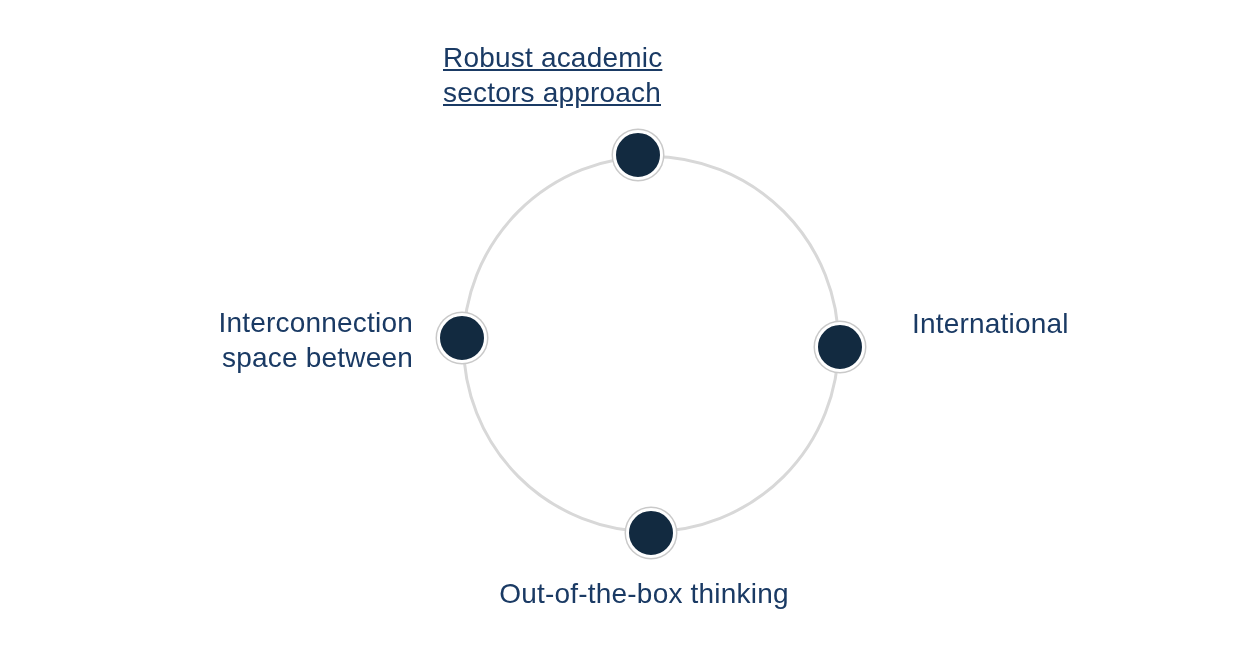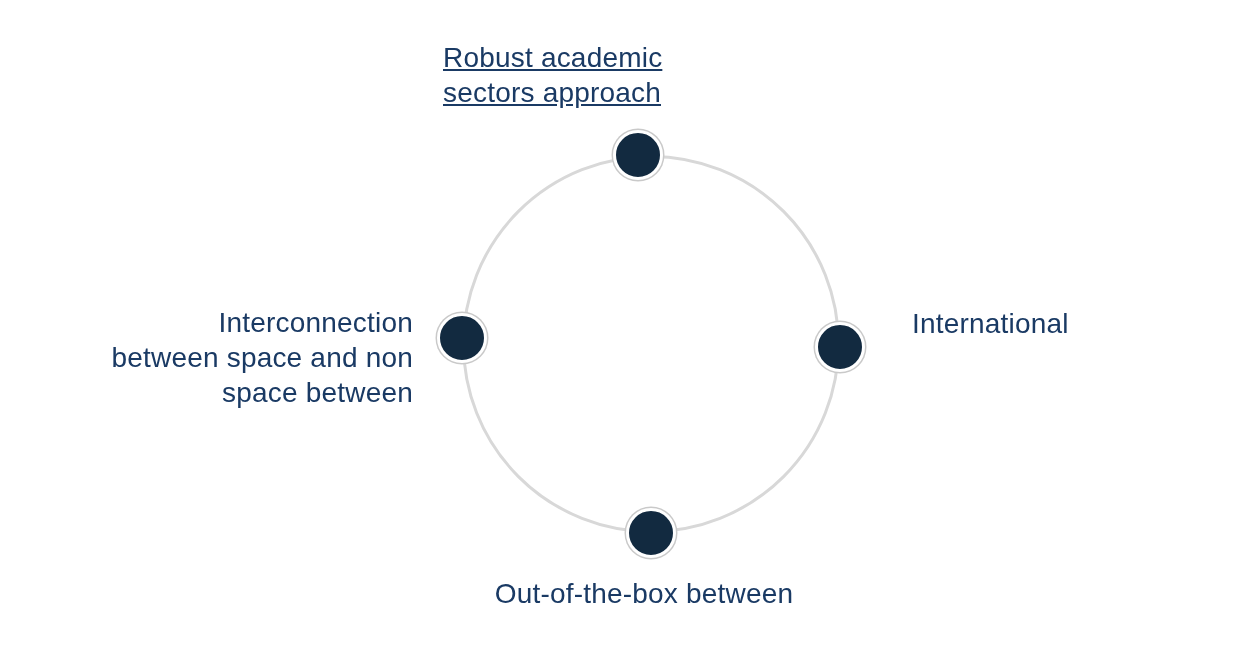--- a/index.html
+++ b/index.html
@@ -106,22 +106,21 @@
   <div class="label label-top">
     <div>Robust academic</div>
     <div>sectors approach</div>
   </div>
 
   <div class="label label-right">
     <div>International</div>
   </div>
 
   <div class="label label-bottom">
-    <div>Out-of-the-box between</div>
+    <div>Out-of-the-box thinking</div>
   </div>
 
   <div class="label label-left">
     <div>Interconnection</div>
-    <div>between space and non</div>
     <div>space between</div>
   </div>
 
 </div>
 
 </body></html>

